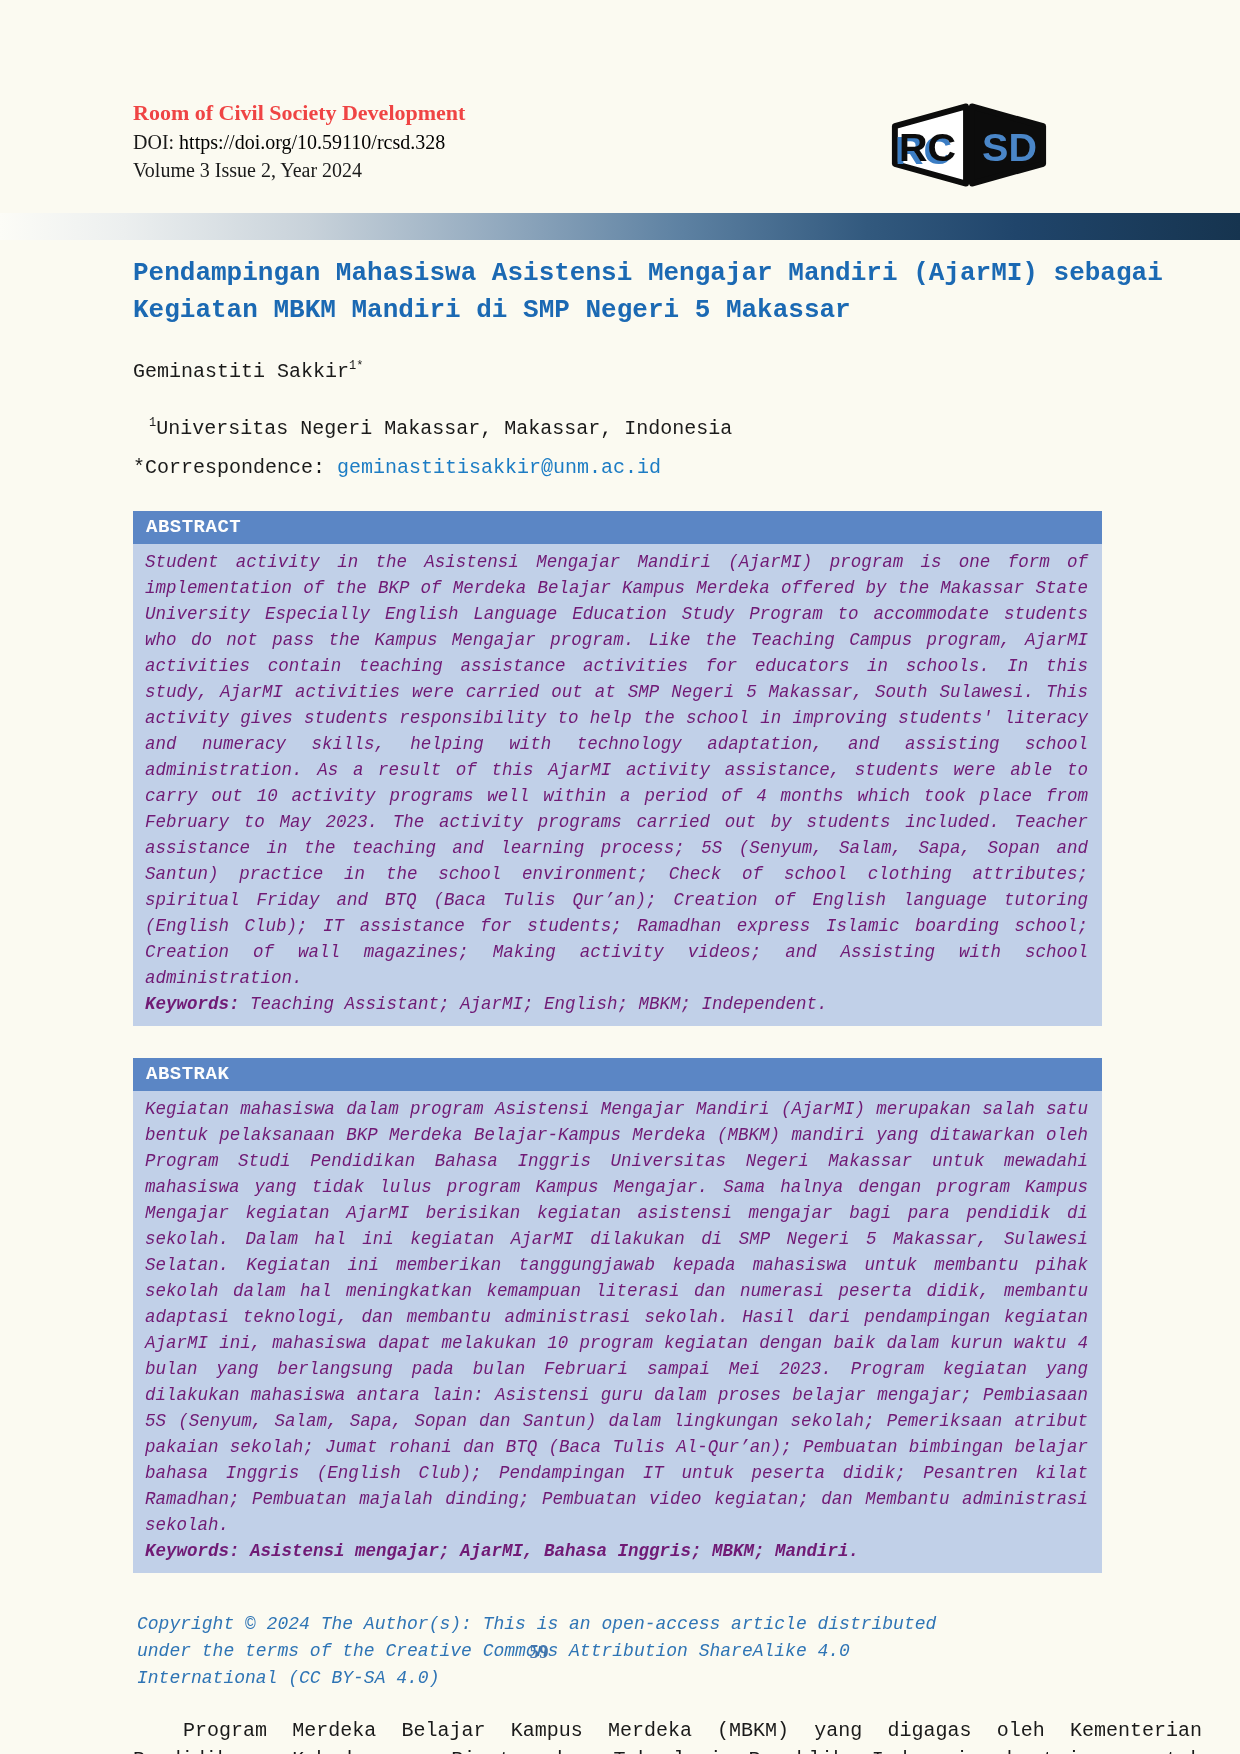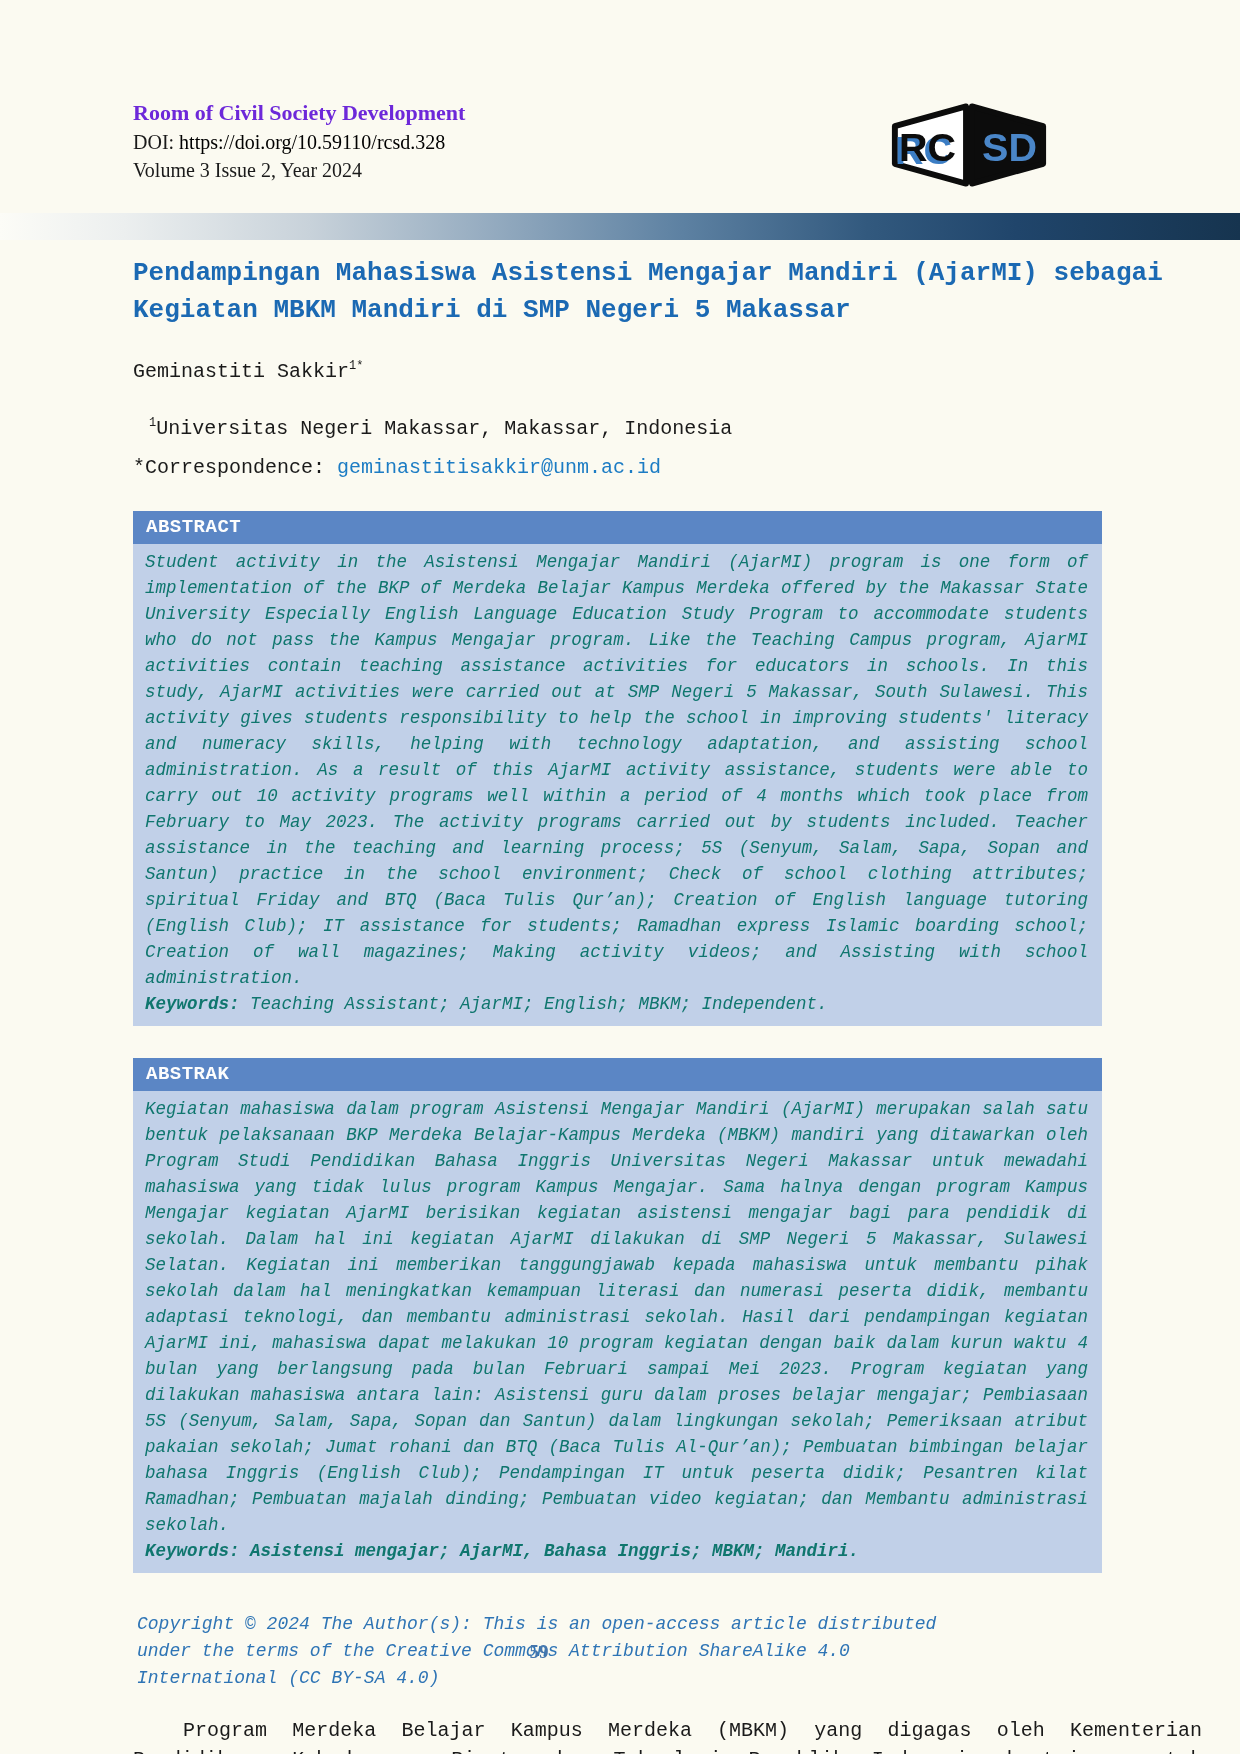--- a/index.html
+++ b/index.html
@@ -6,21 +6,21 @@
   .page{
     position:relative;
     width:1240px;height:1754px;
     background:#FBFAF1;
     font-family:"Liberation Serif", serif;
     color:#1a1a1a;
     overflow:hidden;
   }
   
   .jheader{position:absolute;top:100px;left:133px;width:790px;}
-  .journal-name{font-size:22px;font-weight:bold;color:#6d28d9;margin-bottom:5px;}
+  .journal-name{font-size:22px;font-weight:bold;color:#ef4444;margin-bottom:5px;}
   .doi-line{font-size:20px;margin-bottom:5px;}
   .doi-line a{color:#000000;text-decoration:none;}
   .volume{font-size:20px;}
   .logo{position:absolute;top:92px;left:885px;width:168px;height:106px;}
   
   .gradient-bar{
     position:absolute;top:213px;left:0;width:1240px;height:27px;
     background:linear-gradient(90deg,#FCFCF7 0%,#ECEFEF 10%,#C8D2DA 25%,#93AABF 40%,#5D81A2 55%,#32597E 70%,#20456B 82%,#16344F 100%);
   }
   
@@ -38,21 +38,21 @@
   .abs-box{width:969px;margin-bottom:8px;margin-top:32px;}
   .abs-bar{
     background:#5B86C5;color:#FDFDFD;
     font-size:19px;font-weight:bold;letter-spacing:.5px;
     padding:4px 0 4px 13px;line-height:25px;
   }
   .abs-body{
     background:#C1D0E8;
     padding:5px 14px 9px 12px;
     font-style:italic;font-size:17.5px;line-height:26px;
-    text-align:justify;color:#0f766e;
+    text-align:justify;color:#701a75;
   }
   .abs-body p{margin:0;}
   .kw-label{font-weight:bold;}
   .kw-line-bold{font-weight:bold;}
   
   .copyright{
     margin:38px 0 0 4px;width:830px;
     font-style:italic;font-size:18px;line-height:27px;color:#2E74B5;
   }
   

